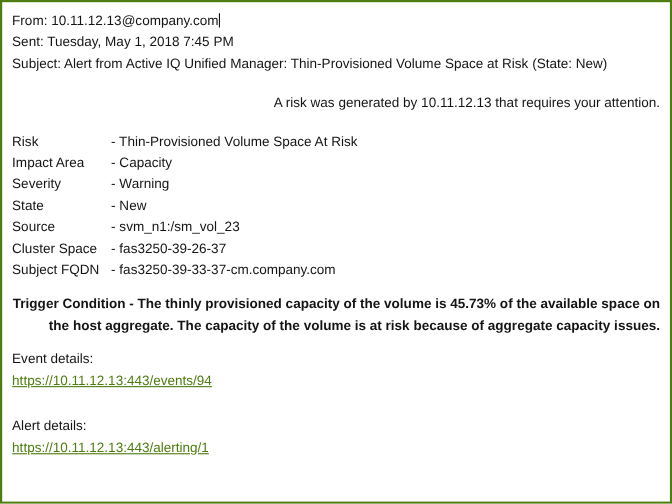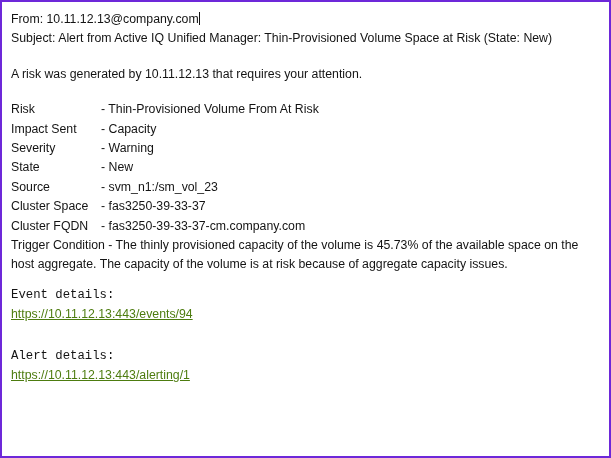--- a/index.html
+++ b/index.html
@@ -9,21 +9,21 @@
   }
   body {
     font-family: "Liberation Sans", sans-serif;
   }
   .page {
     position: relative;
     width: 611px;
     height: 458px;
     box-sizing: border-box;
     background: #ffffff;
-    border: 2px solid #6d28d9;
+    border: 2px solid #4d7c0f;
     overflow: hidden;
   }
   .email-body {
     padding: 8px 9px 0 9px;
     font-size: 12.3px;
     line-height: 19.4px;
     color: #141414;
   }
   .hdr-line {
     white-space: nowrap;
@@ -38,37 +38,38 @@
     margin-left: 0px;
   }
   .spacer-sm {
     height: 11px;
   }
   .spacer-md {
     height: 16px;
   }
   .para {
     color: #141414;
+    text-align: right;
   }
   .detail-row {
     white-space: nowrap;
   }
   .detail-label {
     display: inline-block;
     width: 90px;
   }
   .detail-value {
     display: inline;
   }
   .trigger-block {
-    margin-top: 0px;
+    margin-top: 12px;
+    font-weight: bold;
   }
   .link-label {
     color: #141414;
-    font-family: Liberation Mono, monospace;
   }
   a.link {
     color: #4d7c0f;
     text-decoration: underline;
     font-size: 12.3px;
   }
   .link-row {
     line-height: 19.4px;
   }
 </style>
@@ -76,54 +77,58 @@
 <body>
 
 <div class="page">
   <div class="email-body">
 
     <div class="hdr-line">
       <span>From:</span>
       <span>10.11.12.13@company.com</span><span class="caret"></span>
     </div>
 
+    <div class="hdr-line">
+      <span>Sent:</span>
+      <span>Tuesday, May 1, 2018 7:45 PM</span>
+    </div>
 
 
     <div class="hdr-line">
       <span>Subject:</span>
       <span>Alert from Active IQ Unified Manager: Thin-Provisioned Volume Space at Risk (State: New)</span>
     </div>
 
     <div class="spacer-md"></div>
 
     <div class="para">A risk was generated by 10.11.12.13 that requires your attention.</div>
 
     <div class="spacer-md"></div>
 
     <div>
       <div class="detail-row">
-        <span class="detail-label">Risk</span><span class="detail-value">- Thin-Provisioned Volume From At Risk</span>
+        <span class="detail-label">Risk</span><span class="detail-value">- Thin-Provisioned Volume Space At Risk</span>
       </div>
       <div class="detail-row">
-        <span class="detail-label">Impact Sent</span><span class="detail-value">- Capacity</span>
+        <span class="detail-label">Impact Area</span><span class="detail-value">- Capacity</span>
       </div>
       <div class="detail-row">
         <span class="detail-label">Severity</span><span class="detail-value">- Warning</span>
       </div>
       <div class="detail-row">
         <span class="detail-label">State</span><span class="detail-value">- New</span>
       </div>
       <div class="detail-row">
         <span class="detail-label">Source</span><span class="detail-value">- svm_n1:/sm_vol_23</span>
       </div>
       <div class="detail-row">
-        <span class="detail-label">Cluster Space</span><span class="detail-value">- fas3250-39-33-37</span>
+        <span class="detail-label">Cluster Space</span><span class="detail-value">- fas3250-39-26-37</span>
       </div>
       <div class="detail-row">
-        <span class="detail-label">Cluster FQDN</span><span class="detail-value">- fas3250-39-33-37-cm.company.com</span>
+        <span class="detail-label">Subject FQDN</span><span class="detail-value">- fas3250-39-33-37-cm.company.com</span>
       </div>
     </div>
 
     <div class="trigger-block para">Trigger Condition - The thinly provisioned capacity of the volume is 45.73% of the available space on the host aggregate. The capacity of the volume is at risk because of aggregate capacity issues.</div>
 
     <div class="spacer-sm"></div>
 
     <div class="link-row link-label">Event details:</div>
     <div class="link-row">
       <a class="link" href="#">https://10.11.12.13:443/events/94</a>

